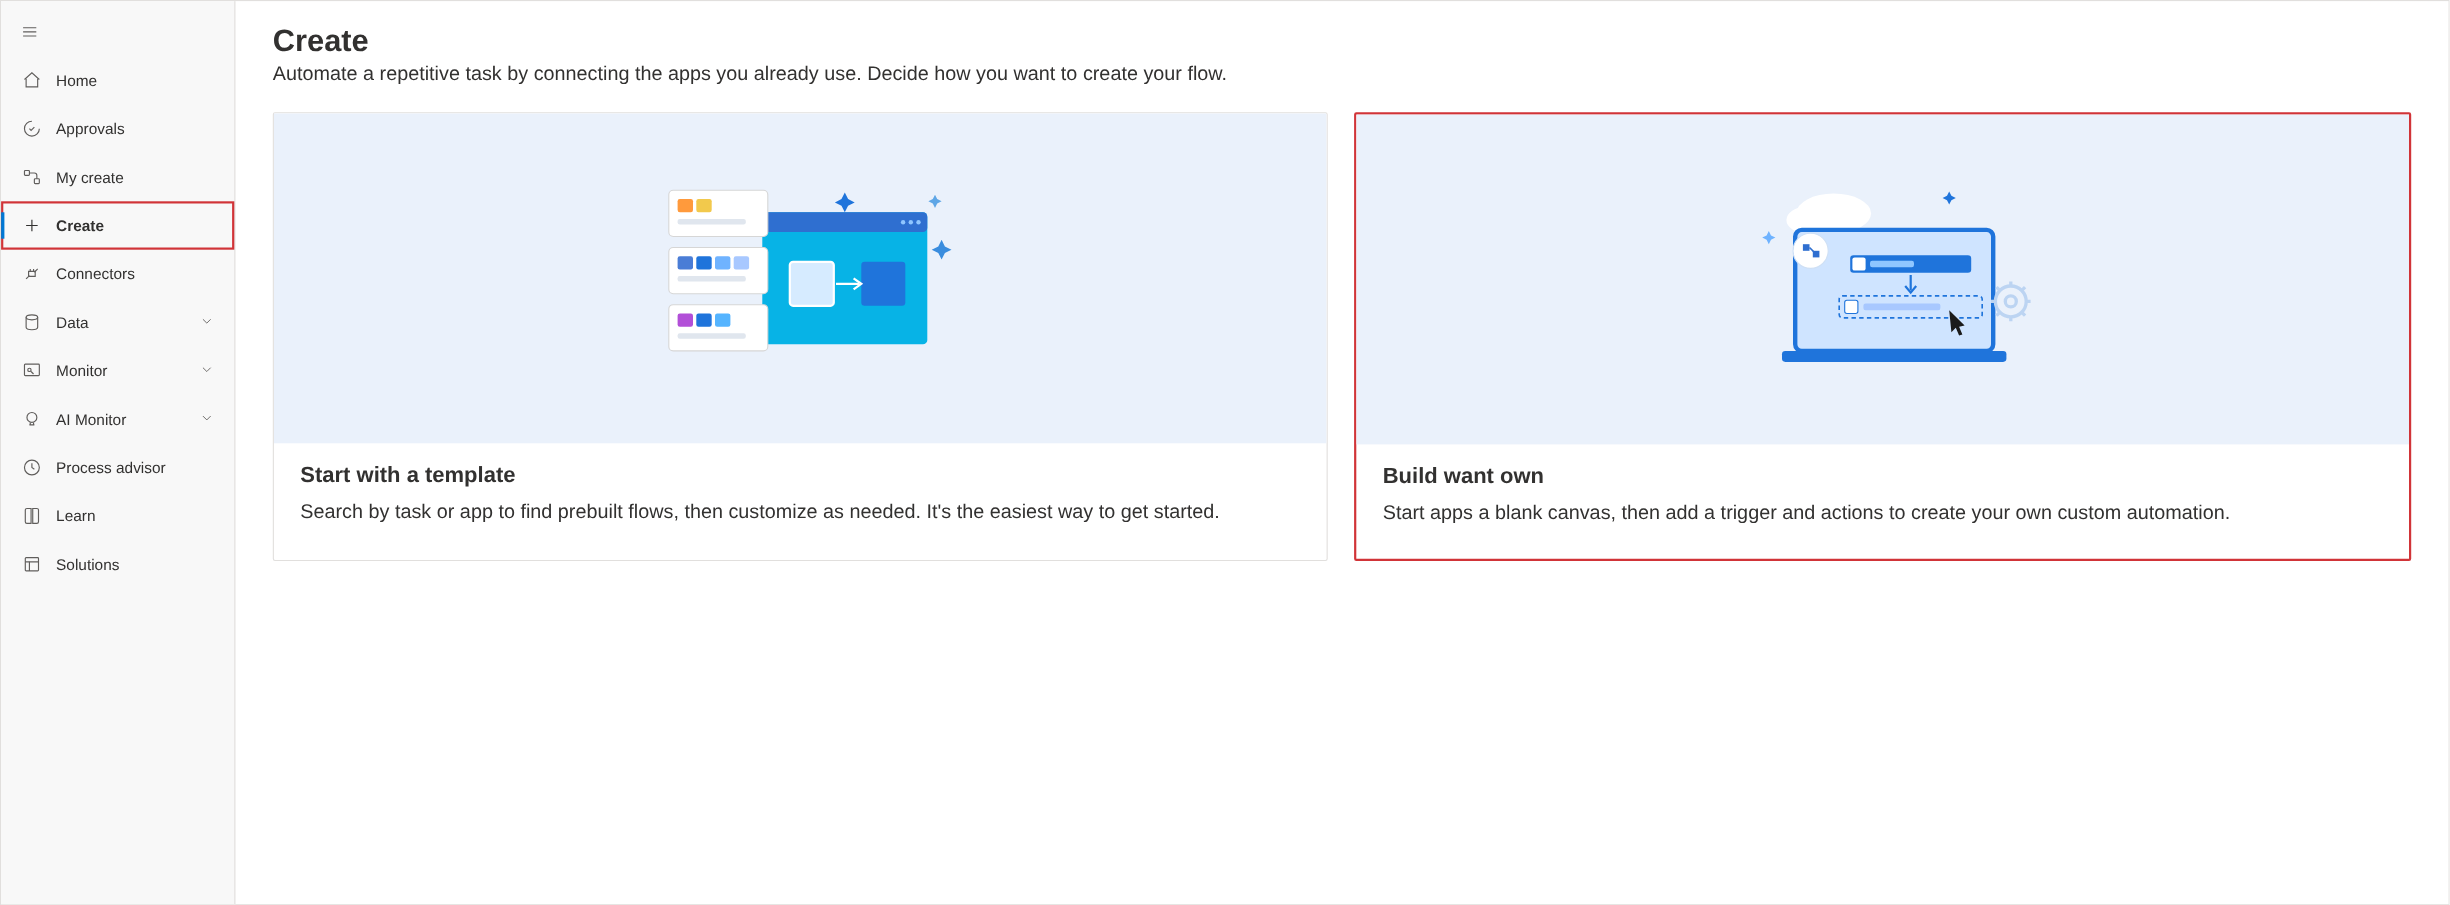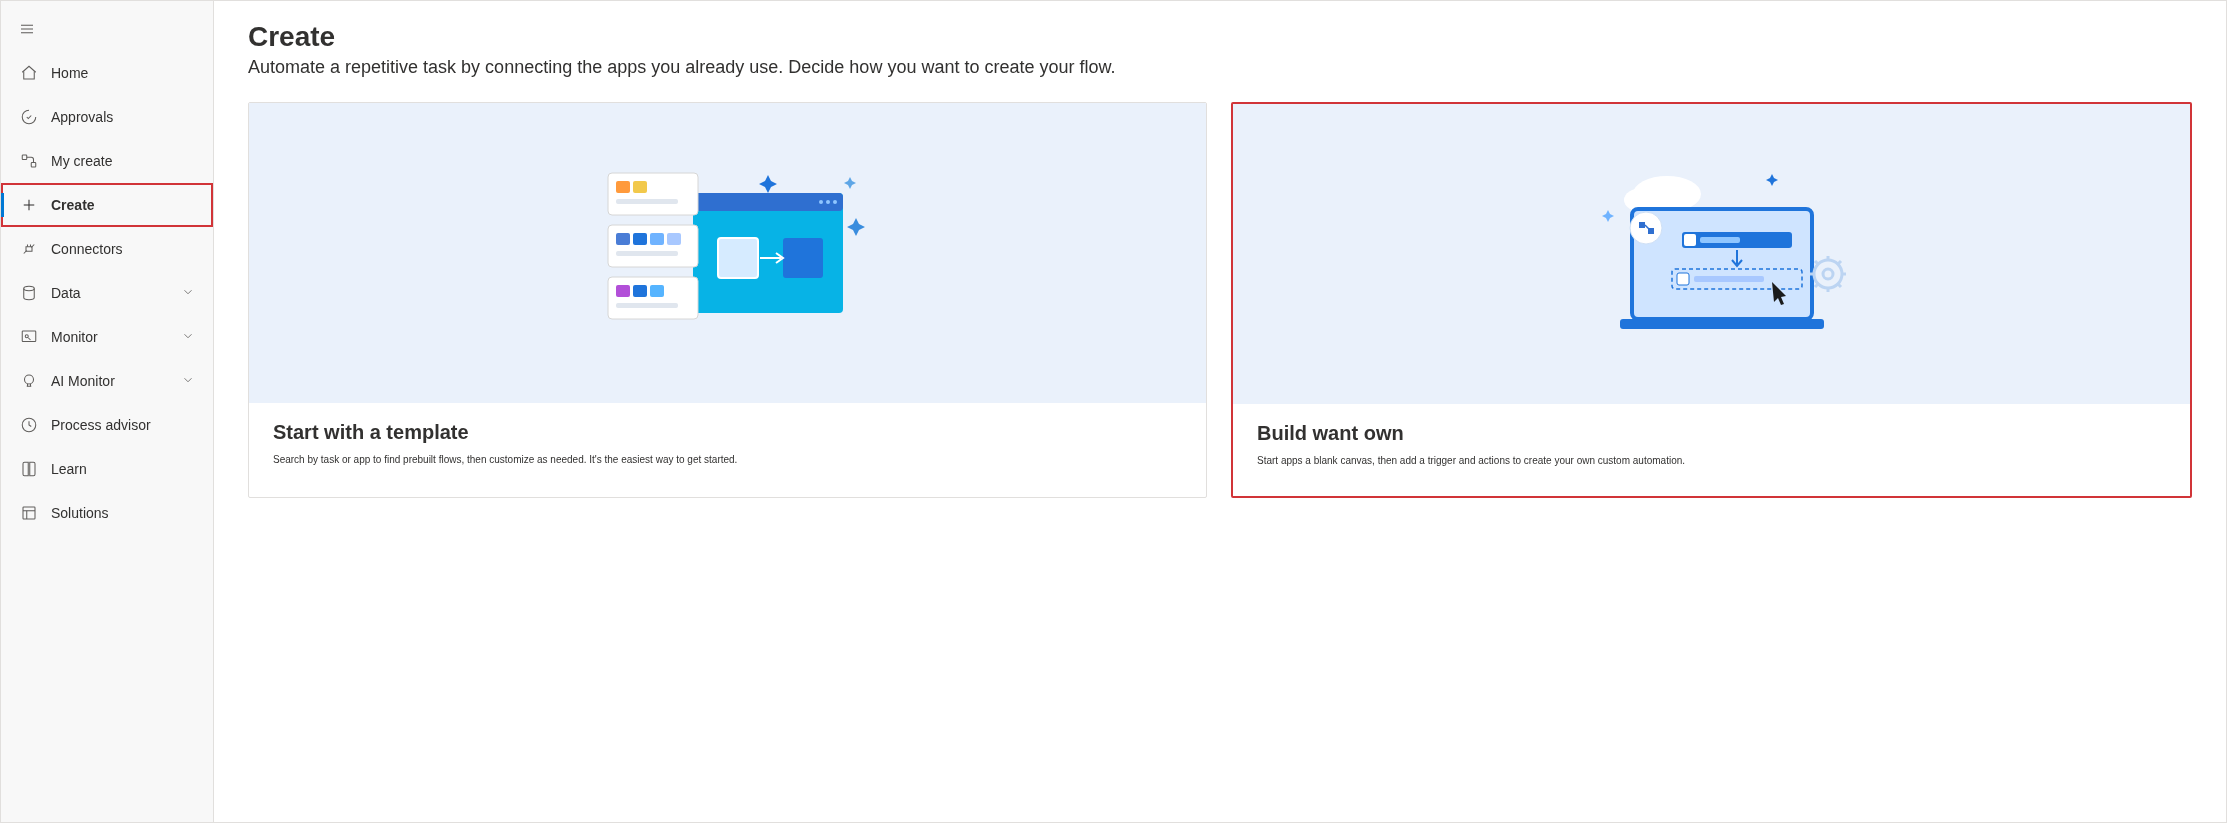--- a/index.html
+++ b/index.html
@@ -111,21 +111,21 @@
   }
   .card-body {
     padding: 18px 24px 28px 24px;
   }
   .card-title {
     font-size: 20px;
     font-weight: 600;
     margin: 0 0 8px 0;
   }
   .card-desc {
-    font-size: 10px;
+    font-size: 18px;
     color: #323130;
     line-height: 1.5;
   }
   
   .ico { width: 18px; height: 18px; stroke: currentColor; fill: none; stroke-width: 1.4; }
 </style>
 </head>
 <body>
 
 <div class="app">

